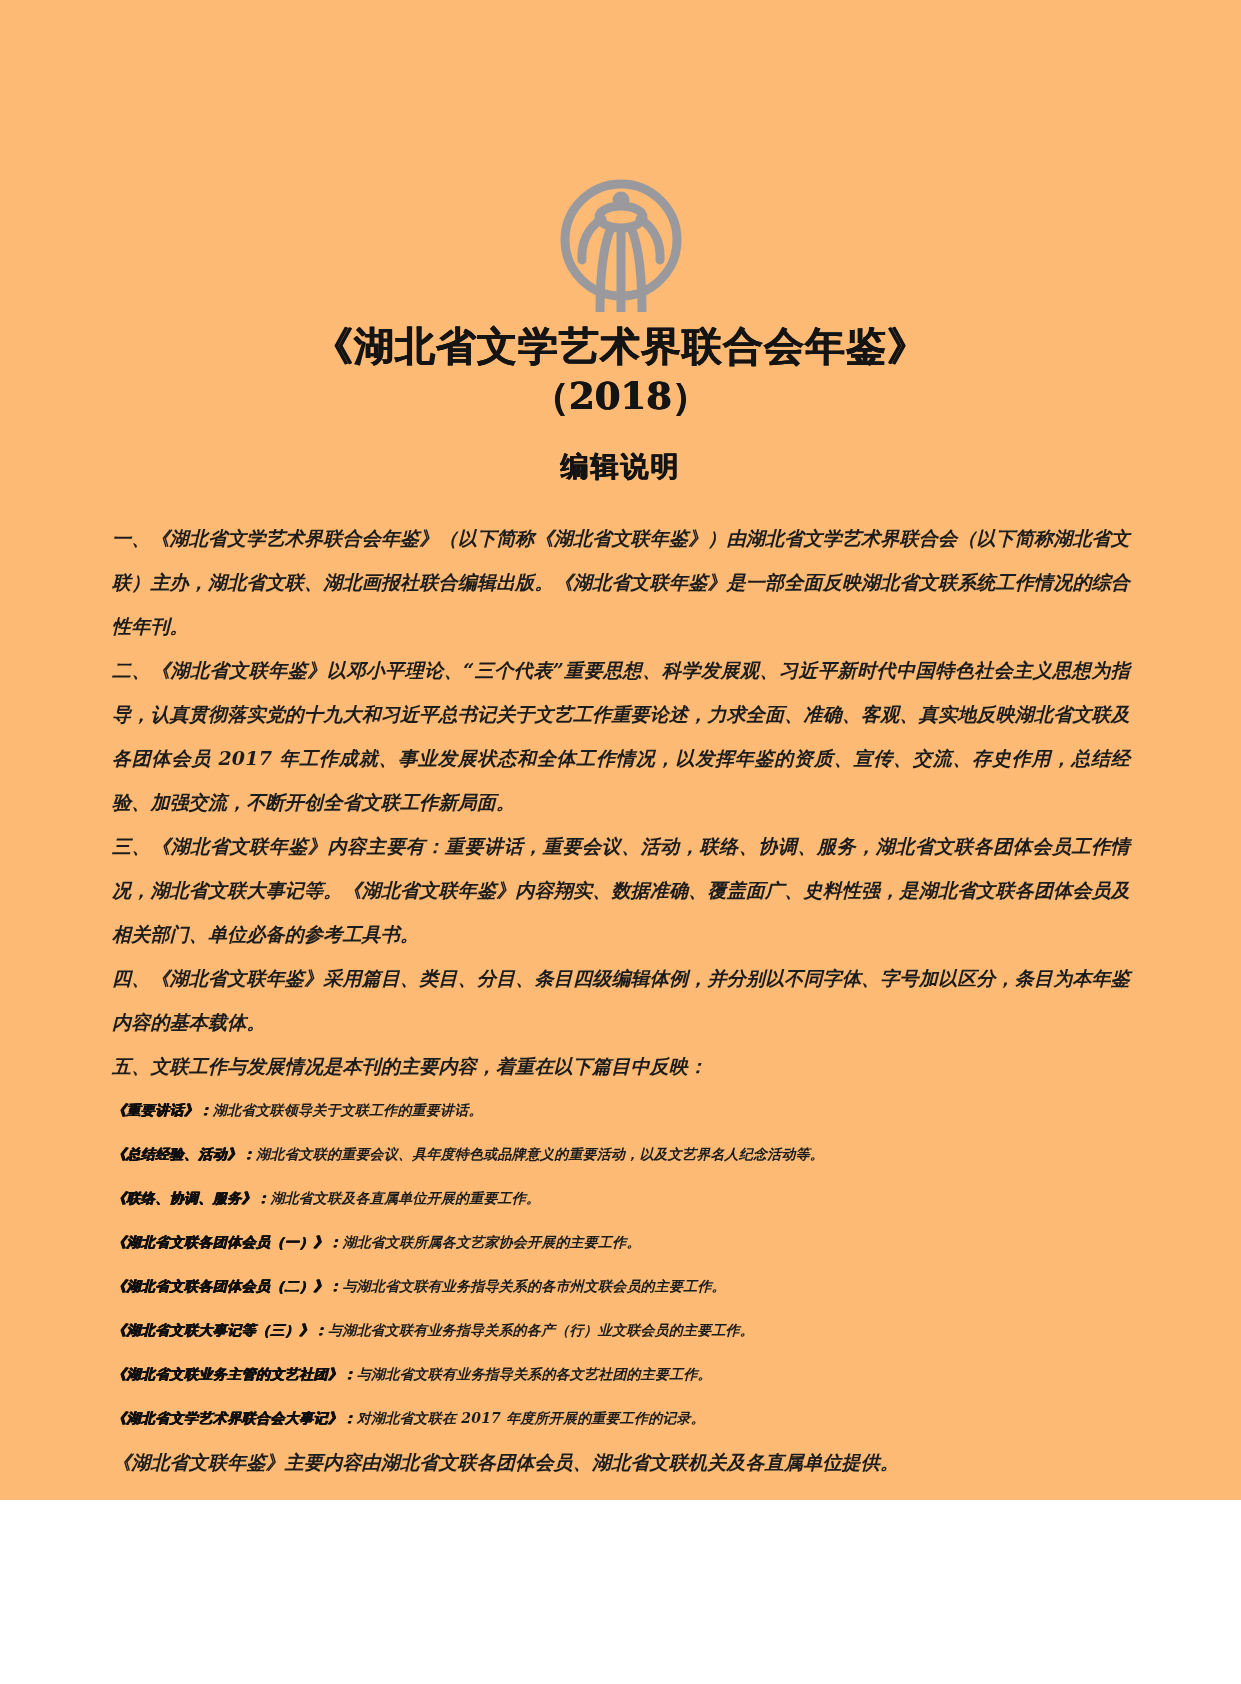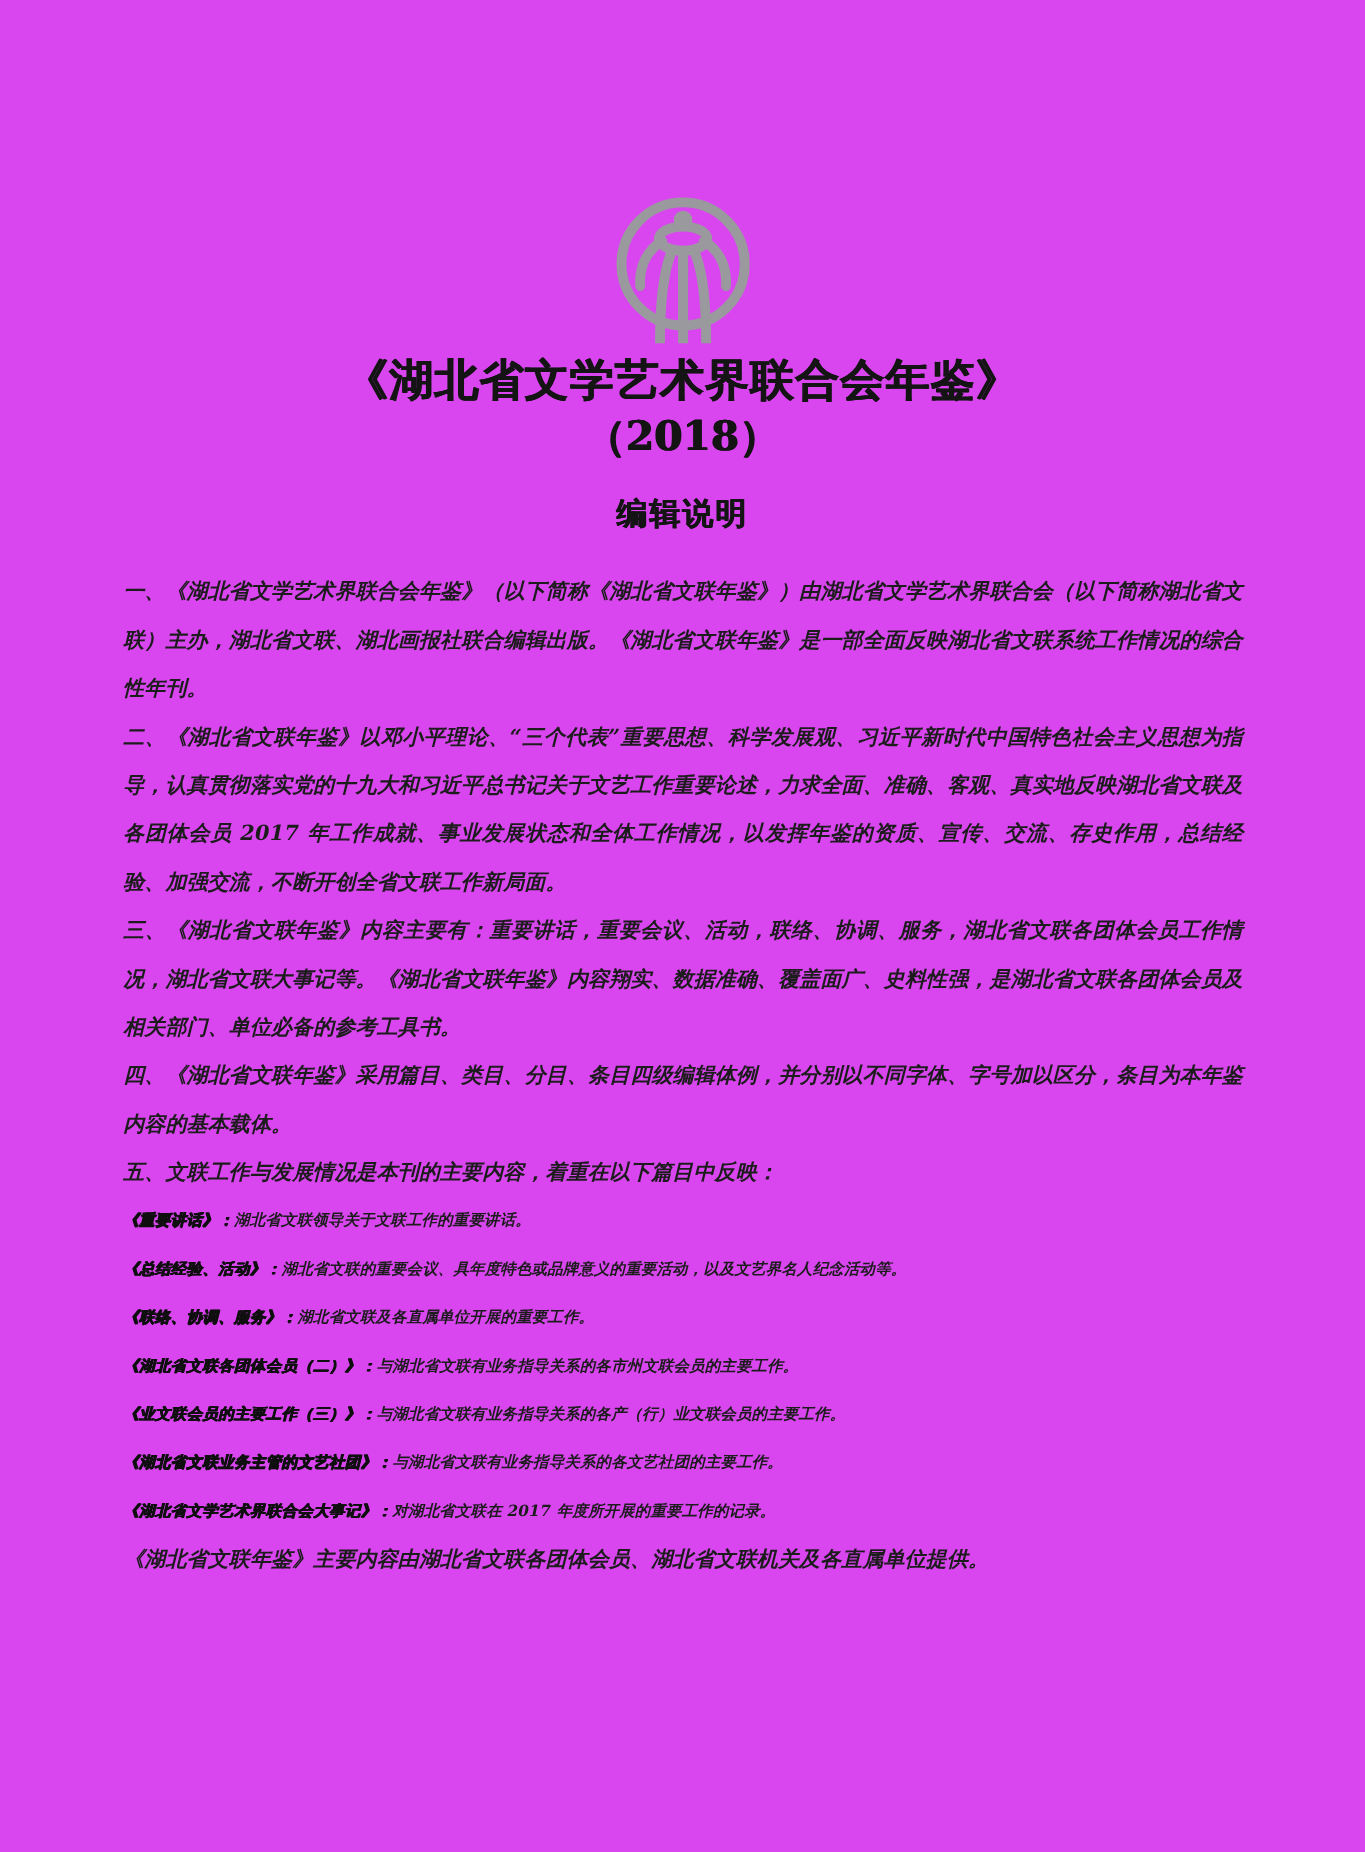--- a/index.html
+++ b/index.html
@@ -7,23 +7,23 @@
     padding: 0;
     background: #ffffff;
   }
   body {
     font-family: "Liberation Serif", "DejaVu Serif", serif;
     color: #1a1a1a;
   }
   .page {
     position: relative;
     width: 1241px;
-    height: 1684px;
+    height: 1500px;
     margin: 0 auto;
-    background: #d946ef;
+    background: #fdba74;
     overflow: hidden;
     box-sizing: border-box;
   }
 
   
   .logo-wrap {
     position: absolute;
     top: 172px;
     left: 0;
     right: 0;
@@ -149,21 +149,22 @@
   <div class="body-block">
     <p class="para">一、《湖北省文学艺术界联合会年鉴》（以下简称《湖北省文联年鉴》）由湖北省文学艺术界联合会（以下简称湖北省文联）主办，湖北省文联、湖北画报社联合编辑出版。《湖北省文联年鉴》是一部全面反映湖北省文联系统工作情况的综合性年刊。</p>
     <p class="para">二、《湖北省文联年鉴》以邓小平理论、“三个代表”重要思想、科学发展观、习近平新时代中国特色社会主义思想为指导，认真贯彻落实党的十九大和习近平总书记关于文艺工作重要论述，力求全面、准确、客观、真实地反映湖北省文联及各团体会员 2017 年工作成就、事业发展状态和全体工作情况，以发挥年鉴的资质、宣传、交流、存史作用，总结经验、加强交流，不断开创全省文联工作新局面。</p>
     <p class="para">三、《湖北省文联年鉴》内容主要有：重要讲话，重要会议、活动，联络、协调、服务，湖北省文联各团体会员工作情况，湖北省文联大事记等。《湖北省文联年鉴》内容翔实、数据准确、覆盖面广、史料性强，是湖北省文联各团体会员及相关部门、单位必备的参考工具书。</p>
     <p class="para">四、《湖北省文联年鉴》采用篇目、类目、分目、条目四级编辑体例，并分别以不同字体、字号加以区分，条目为本年鉴内容的基本载体。</p>
     <p class="para">五、文联工作与发展情况是本刊的主要内容，着重在以下篇目中反映：</p>
 
     <p class="entry"><span class="lead">《重要讲话》：</span><span class="rest">湖北省文联领导关于文联工作的重要讲话。</span></p>
     <p class="entry"><span class="lead">《总结经验、活动》：</span><span class="rest">湖北省文联的重要会议、具年度特色或品牌意义的重要活动，以及文艺界名人纪念活动等。</span></p>
     <p class="entry"><span class="lead">《联络、协调、服务》：</span><span class="rest">湖北省文联及各直属单位开展的重要工作。</span></p>
+    <p class="entry"><span class="lead">《湖北省文联各团体会员（一）》：</span><span class="rest">湖北省文联所属各文艺家协会开展的主要工作。</span></p>
     <p class="entry"><span class="lead">《湖北省文联各团体会员（二）》：</span><span class="rest">与湖北省文联有业务指导关系的各市州文联会员的主要工作。</span></p>
-    <p class="entry"><span class="lead">《业文联会员的主要工作（三）》：</span><span class="rest">与湖北省文联有业务指导关系的各产（行）业文联会员的主要工作。</span></p>
+    <p class="entry"><span class="lead">《湖北省文联大事记等（三）》：</span><span class="rest">与湖北省文联有业务指导关系的各产（行）业文联会员的主要工作。</span></p>
     <p class="entry"><span class="lead">《湖北省文联业务主管的文艺社团》：</span><span class="rest">与湖北省文联有业务指导关系的各文艺社团的主要工作。</span></p>
     <p class="entry"><span class="lead">《湖北省文学艺术界联合会大事记》：</span><span class="rest">对湖北省文联在 2017 年度所开展的重要工作的记录。</span></p>
 
     <p class="para">《湖北省文联年鉴》主要内容由湖北省文联各团体会员、湖北省文联机关及各直属单位提供。</p>
   </div>
 
 </div>
 
 </body></html>

